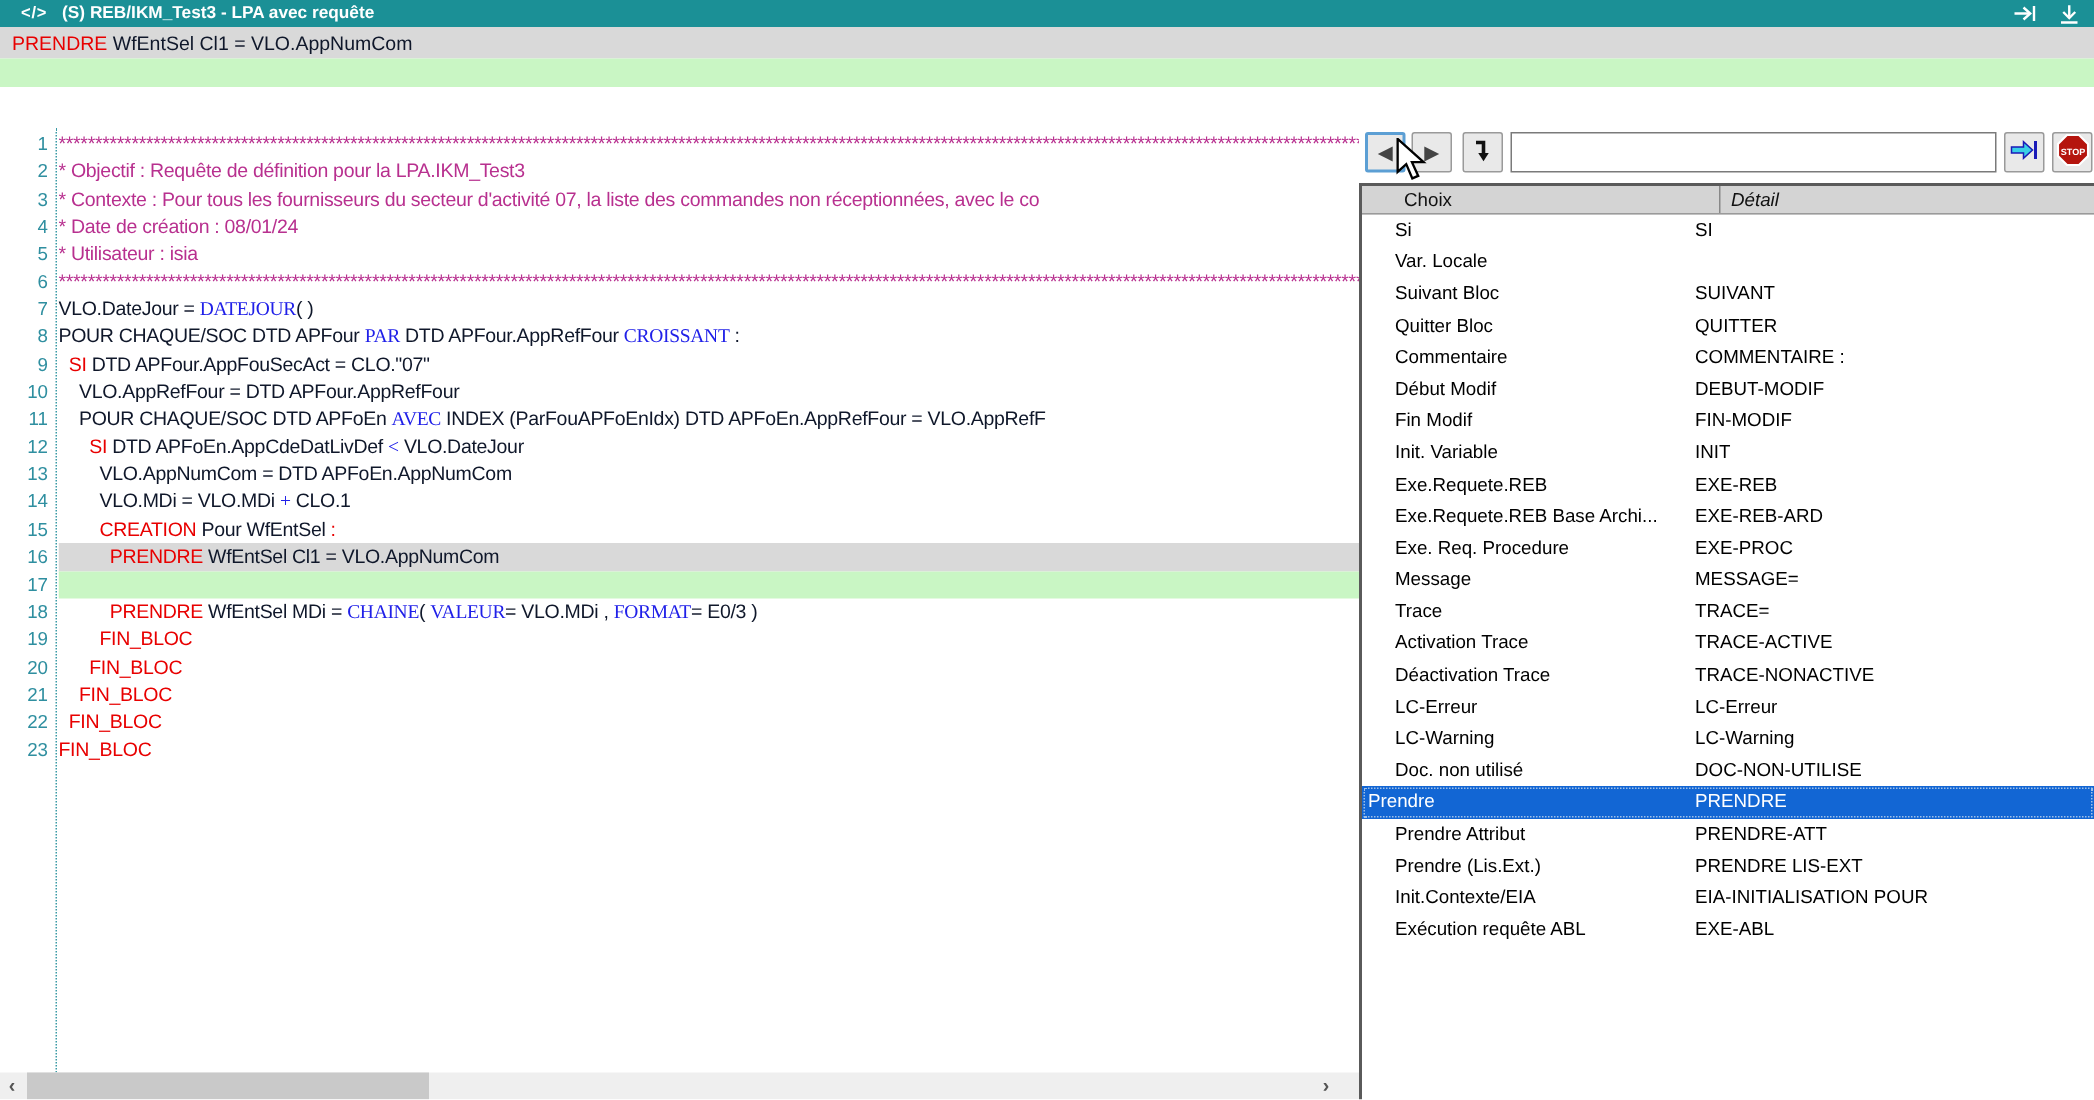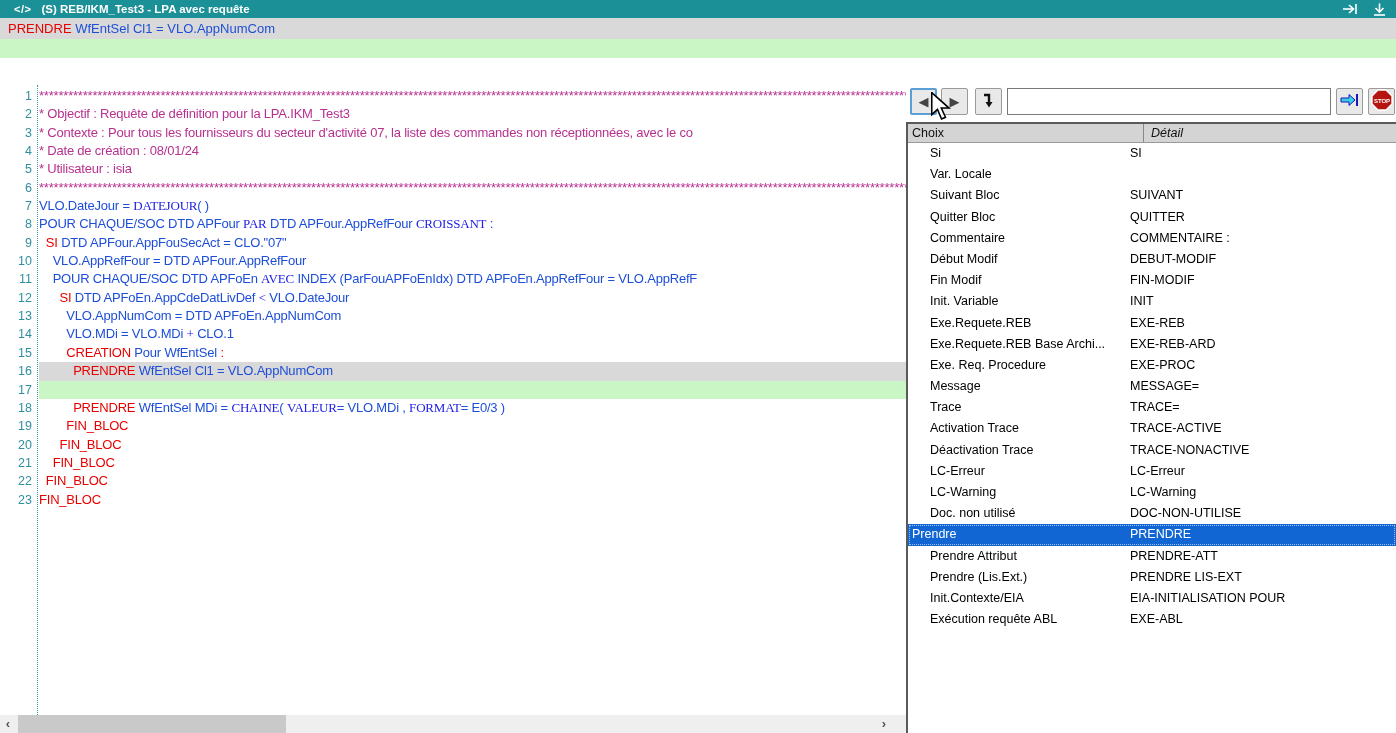--- a/index.html
+++ b/index.html
@@ -27,21 +27,21 @@
             border-right:1px dotted #3a9aa5; padding-top:2px; }
   .ln { height:18.35px; line-height:18.35px; text-align:right; padding-right:5px;
         color:#2f8fa0; font-size:12.5px; }
   .codearea { position:absolute; left:39px; top:0; width:867px; height:630px; padding-top:2px; overflow:hidden; }
   .code-line { height:18.35px; line-height:18.35px; font-size:13px; white-space:pre; letter-spacing:-0.2px; }
   .bg-gray  { background:#d9d9d9; }
   .bg-green { background:#c9f6c4; }
   .seg-c { color:#b8308f; }
   .seg-k { color:#2020e8;font-family:Liberation Serif, serif; }
   .seg-r { color:#e80000; }
-  .seg-t { color:#1d4ed8; }
+  .seg-t { color:#0f172a; }
 
   
   .hscroll { position:absolute; left:0; top:715px; width:906px; height:18px; background:#efefef; }
   .hs-arrow { position:absolute; top:0; width:16px; height:18px; color:#555;
               font-size:13px; font-weight:bold; text-align:center; line-height:17px; }
   .hs-left { left:0; }
   .hs-right { right:14px; }
   .hs-thumb { position:absolute; left:18px; top:0; width:268px; height:18px; background:#c9c9c9; }
 
   
@@ -55,21 +55,21 @@
   .tri { font-size:13px; color:#444; }
   .cmd-input { position:absolute; left:1007px; top:88px; width:324px; height:27px;
                border:1px solid #7a7a7a; background:#fff; font-size:13px; padding:0 4px;
                font-family:"Liberation Sans", sans-serif; }
 
   
   .choices { position:absolute; left:906px; top:122px; width:490px; height:611px;
              background:#fff; border-top:2px solid #5a5a5a; border-left:2px solid #5a5a5a; }
   .thead { display:flex; height:19px; background:#d4d4d4; border-bottom:1px solid #9a9a9a;
            font-size:12.5px; color:#111; }
-  .th1 { width:236px; line-height:18px; padding-left:4px; border-right:1px solid #888; }
+  .th1 { width:215px; line-height:18px; padding-left:4px; border-right:1px solid #888;margin-left:24px; }
   .th2 { flex:1; line-height:18px; padding-left:7px;font-style:italic; }
   .trow { display:flex; height:21.2px; line-height:21.2px; font-size:12.5px; color:#000; }
   .c1 { width:215px; padding-left:22px; white-space:nowrap; overflow:hidden; }
   .c2 { flex:1; padding-left:7px; white-space:nowrap; overflow:hidden; }
   .trow.selected { background:#1266d4; color:#fff; outline:1px dotted #9fc0e8; outline-offset:-2px; }
   .trow.selected .c1 { padding-left:4px; }
 
   
   .cursor { position:absolute; left:930px; top:92px; pointer-events:none; }
 </style>

